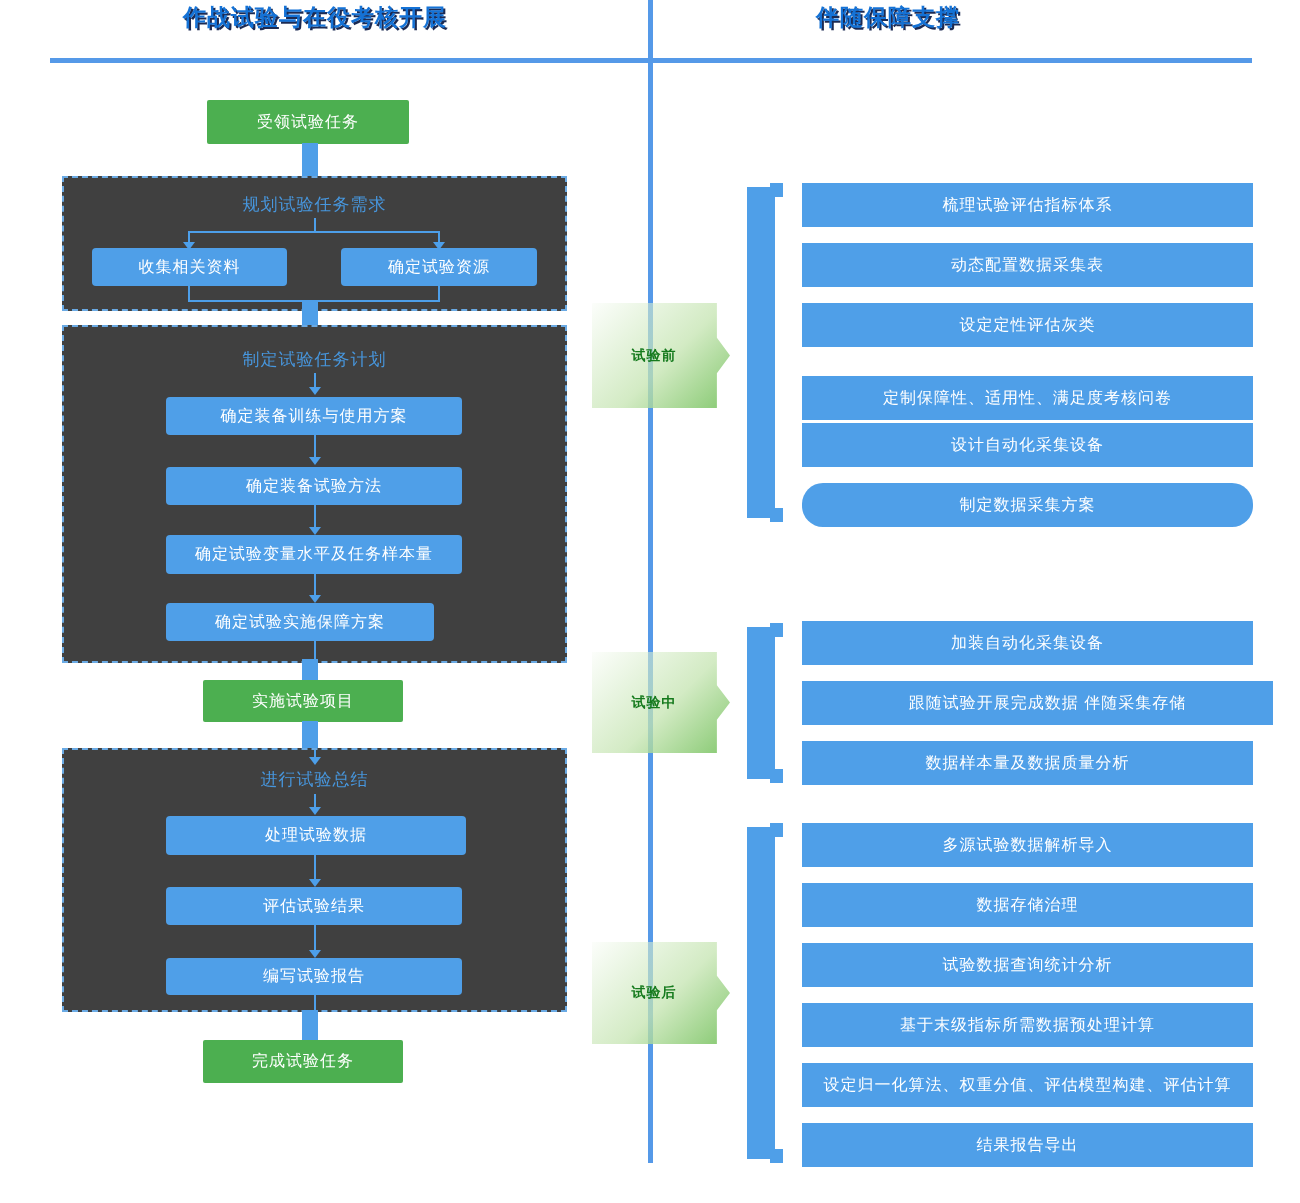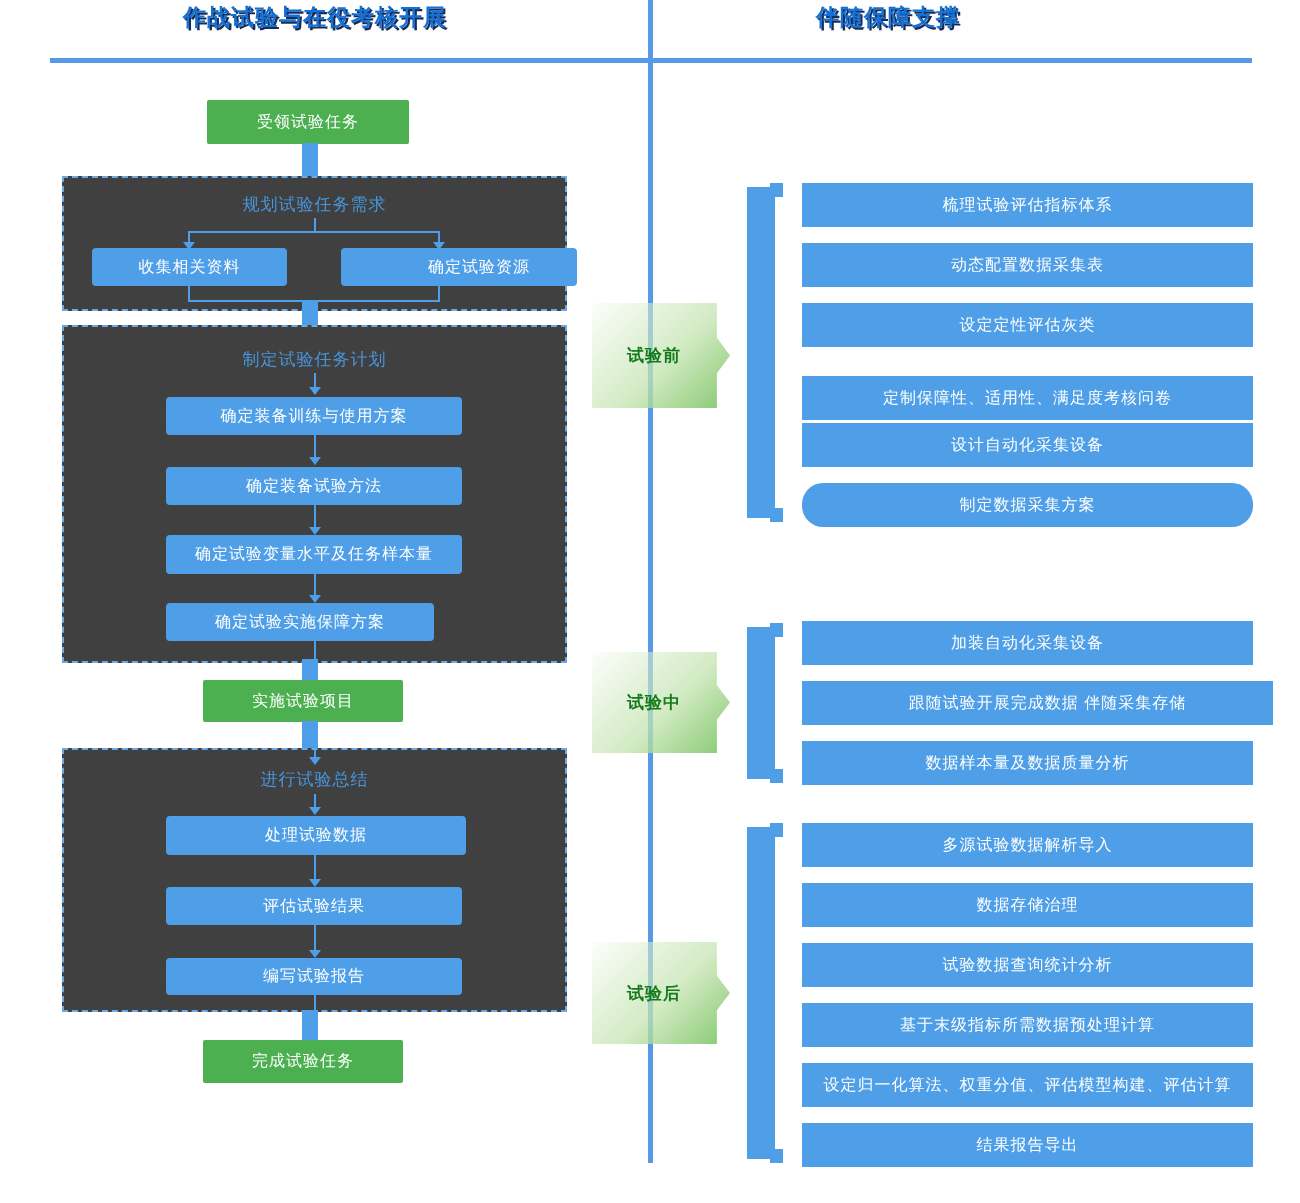--- a/index.html
+++ b/index.html
@@ -30,21 +30,21 @@
   
   .bar{position:absolute;left:802px;width:451px;height:44px;background:#4f9fe8;color:#fff;
        display:flex;align-items:center;justify-content:center;font-size:16px;letter-spacing:1px;}
   .bracket{position:absolute;left:745px;width:38px;z-index:2;}
   .bracket .spine{position:absolute;left:2px;top:4px;bottom:4px;width:28px;background:#4f9fe8;}
   .bracket .tab-t{position:absolute;left:25px;top:0;width:13px;height:14px;background:#4f9fe8;}
   .bracket .tab-b{position:absolute;left:25px;bottom:0;width:13px;height:14px;background:#4f9fe8;}
 
   .phase-badge{position:absolute;left:592px;width:138px;z-index:2;
        display:flex;align-items:center;justify-content:center;padding-right:14px;box-sizing:border-box;
-       font-size:17px;font-weight:bold;color:#157a1d;letter-spacing:1px;
+       font-size:14px;font-weight:bold;color:#157a1d;letter-spacing:1px;
        background:linear-gradient(135deg,rgba(248,252,246,0.45) 0%,rgba(196,228,176,0.75) 55%,rgba(128,198,106,0.96) 100%);
        clip-path:polygon(0 0,90.5% 0,90.5% 33%,100% 50%,90.5% 67%,90.5% 100%,0 100%);}
 </style>
 </head>
 <body>
 
 <div class="stage">
 
   <div class="col-title" style="left:638px;">伴随保障支撑</div>
   <div class="col-title" style="left:65px;">作战试验与在役考核开展</div>
@@ -56,21 +56,21 @@
 
   <div class="dashed-box" style="left:62px;top:176px;width:505px;height:135px;">
     <div class="phase-title" style="top:15px;">规划试验任务需求</div>
     <div class="vline" style="left:250px;top:40px;height:14px;"></div>
     <div class="hline" style="left:125px;top:53px;width:251px;"></div>
     <div class="vline" style="left:124px;top:53px;height:12px;"></div>
     <div class="ahead" style="left:119px;top:64px;"></div>
     <div class="vline" style="left:374px;top:53px;height:12px;"></div>
     <div class="ahead" style="left:369px;top:64px;"></div>
     <div class="bbox" style="left:28px;top:70px;width:195px;height:38px;">收集相关资料</div>
-    <div class="bbox" style="left:277px;top:70px;width:196px;height:38px;padding-left:40px;">确定试验资源</div>
+    <div class="bbox" style="left:277px;top:70px;width:196px;height:38px;">确定试验资源</div>
     <div class="vline" style="left:124px;top:108px;height:16px;"></div>
     <div class="vline" style="left:374px;top:108px;height:16px;"></div>
     <div class="hline" style="left:124px;top:122px;width:252px;"></div>
     <div class="vline" style="left:250px;top:124px;height:9px;"></div>
   </div>
   <div class="thick" style="left:302px;top:301px;height:27px;"></div>
 
   <div class="dashed-box" style="left:62px;top:325px;width:505px;height:338px;">
     <div class="phase-title" style="top:21px;">制定试验任务计划</div>
     <div class="vline" style="left:250px;top:46px;height:14px;"></div>

